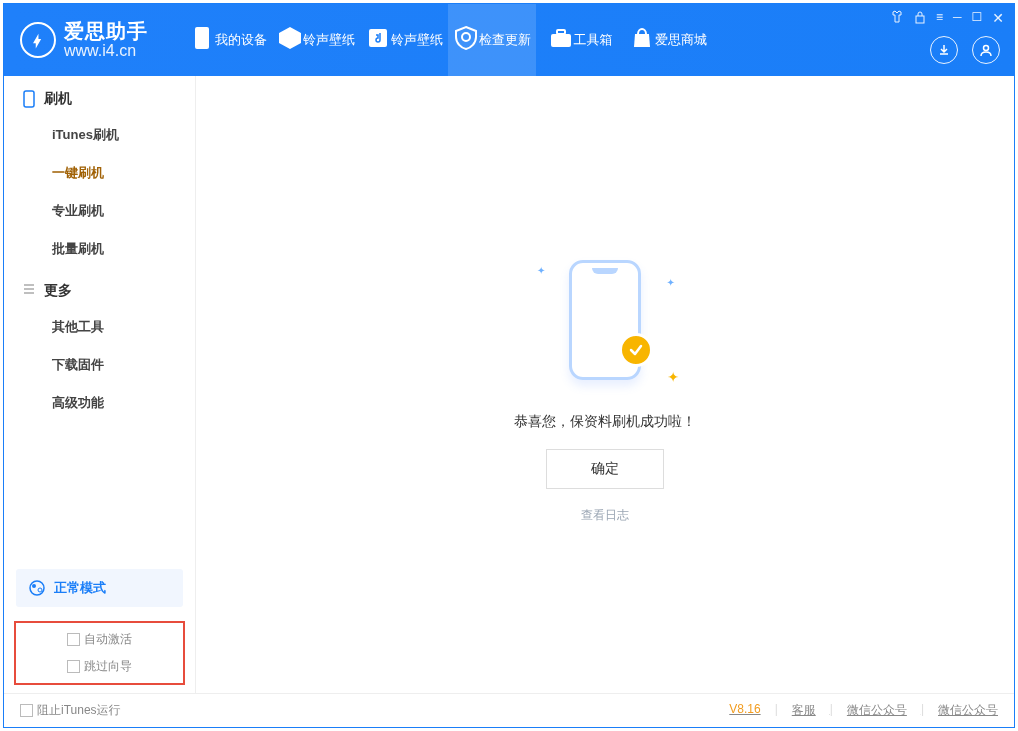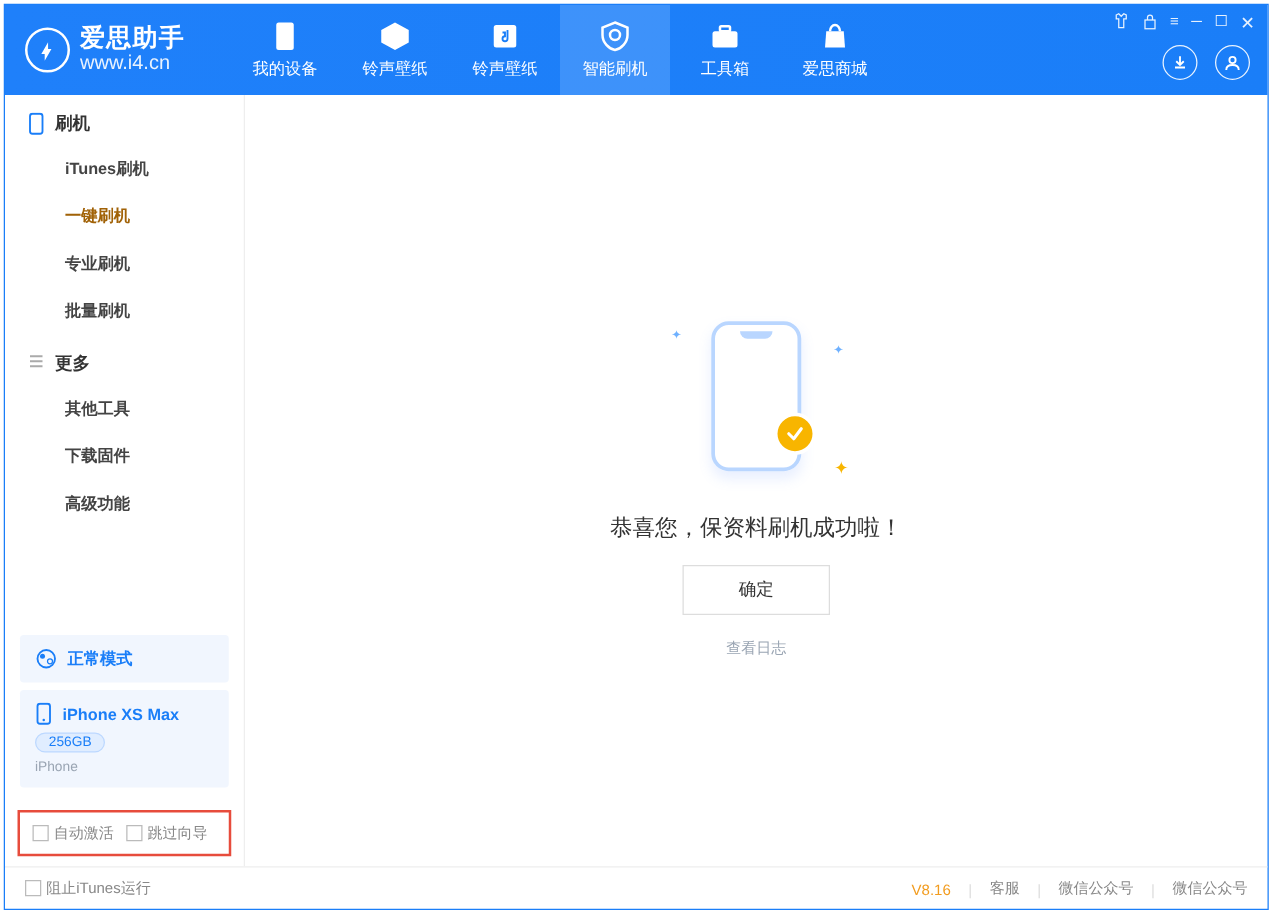--- a/index.html
+++ b/index.html
@@ -6,59 +6,59 @@
 body { font-family: "Microsoft YaHei", Arial, sans-serif; background: #fff; width: 1018px; height: 731px; overflow: hidden; font-size: 13px; color: #333; }
 .window { width: 1012px; height: 725px; margin: 3px; border: 1px solid #1a7ef8; display: flex; flex-direction: column; background: #fff; }
 
 .titlebar { height: 72px; background: linear-gradient(to right, #1f80fa, #1a7ef8); display: flex; align-items: center; padding: 0 12px 0 16px; color: #fff; position: relative; }
 .logo-area { display: flex; align-items: center; margin-right: 36px; }
 .logo-circle { width: 36px; height: 36px; border: 2px solid #fff; border-radius: 50%; display: flex; align-items: center; justify-content: center; font-weight: bold; font-size: 20px; font-style: italic; margin-right: 8px; }
 .logo-text { line-height: 1.1; }
 .logo-main { font-size: 20px; font-weight: bold; letter-spacing: 1px; }
 .logo-sub { font-size: 16px; opacity: 0.9; }
 .nav-tabs { display: flex; height: 100%; }
-.nav-tab { width: 88px; display: flex; flex-direction: column; align-items: center; justify-content: center; cursor: pointer; height: 100%; }
+.nav-tab { width: 88px; display: flex; align-items: center; justify-content: center; cursor: pointer; height: 100%; }
 .nav-tab.active { background: rgba(255,255,255,0.15); }
 .nav-tab .nav-icon { width: 26px; height: 26px; margin-bottom: 4px; display: flex; align-items: center; justify-content: center; }
 .nav-tab-label { font-size: 13px; }
 .win-controls-top { position: absolute; top: 6px; right: 10px; display: flex; gap: 10px; color: #fff; }
 .win-controls-top span { cursor: pointer; font-size: 12px; opacity: 0.9; }
 .win-controls-bottom { position: absolute; bottom: 12px; right: 14px; display: flex; gap: 14px; }
 .circ-btn { width: 28px; height: 28px; border: 1.5px solid rgba(255,255,255,0.9); border-radius: 50%; display: flex; align-items: center; justify-content: center; cursor: pointer; color: #fff; }
 
 .body-area { flex: 1; display: flex; min-height: 0; }
 .sidebar { width: 192px; border-right: 1px solid #eee; display: flex; flex-direction: column; }
 .side-section-head { display: flex; align-items: flex-start; padding: 14px 16px 8px 18px; color: #333; font-weight: bold; font-size: 14px; }
 .side-section-head svg { margin-right: 8px; }
 .side-item { padding: 10px 10px 10px 48px; cursor: pointer; color: #444; font-size: 13px; font-weight: bold; }
 .side-item.active { color: #a16207; }
 .side-spacer { flex: 1; }
 .mode-card { margin: 6px 12px; background: #f1f6fe; border-radius: 3px; padding: 10px 12px; display: flex; align-items: center; color: #1a7ef8; font-size: 13px; font-weight: bold; }
 .device-card { margin: 0 12px 10px 12px; background: #f1f6fe; border-radius: 3px; padding: 10px 12px; }
 .device-name { color: #1a7ef8; font-weight: bold; font-size: 13px; }
 .device-storage { display: inline-block; margin-top: 6px; background: #e0edff; border: 1px solid #bcd8ff; color: #1a7ef8; border-radius: 10px; padding: 1px 10px; font-size: 11px; }
 .device-type { margin-top: 6px; color: #9aa5b3; font-size: 11px; }
-.highlight-box { margin: 8px 10px; border: 2px solid #e74c3c; padding: 8px 10px; display: flex; align-items: center; gap: 10px; font-size: 12px; color: #888; }
+.highlight-box { margin: 8px 10px; border: 2px solid #e74c3c; padding: 8px 10px; display: flex; align-items: center; gap: 10px; font-size: 12px; color: #888; flex-direction: column; }
 .chk { width: 13px; height: 13px; border: 1px solid #bbb; display: inline-block; vertical-align: middle; margin-right: 4px; }
 
 .main { flex: 1; display: flex; flex-direction: column; align-items: center; justify-content: center; gap: 18px; }
 .phone-illus { position: relative; width: 180px; height: 150px; display: flex; align-items: center; justify-content: center; }
 .phone-outline { width: 72px; height: 120px; border: 3px solid #b9d6ff; border-radius: 14px; position: relative; box-shadow: 0 6px 10px rgba(100,150,255,0.15); }
 .phone-outline::before { content: ""; position: absolute; top: 5px; left: 50%; transform: translateX(-50%); width: 26px; height: 6px; background: #b9d6ff; border-radius: 0 0 6px 6px; }
 .check-badge { position: absolute; right: 42px; bottom: 28px; width: 34px; height: 34px; background: #f8b500; border-radius: 50%; display: flex; align-items: center; justify-content: center; border: 3px solid #fff; }
 .sparkle { position: absolute; color: #f8b500; font-size: 10px; }
 .spark1 { left: 22px; top: 20px; color: #6fb1ff; }
 .spark2 { right: 20px; top: 32px; color: #6fb1ff; }
 .spark3 { right: 16px; bottom: 10px; color: #f8b500; font-size: 14px; }
-.success-text { font-size: 18px; color: #333; }
+.success-text { font-size: 14px; color: #333; }
 .confirm-btn { border: 1px solid #ddd; background: #fff; padding: 10px 44px; font-size: 14px; color: #333; cursor: pointer; }
 .log-link { color: #9aa5b3; font-size: 12px; cursor: pointer; }
 
 .statusbar { height: 34px; border-top: 1px solid #eee; display: flex; align-items: center; padding: 0 16px; font-size: 12px; color: #888; }
-.statusbar .right { margin-left: auto; display: flex; align-items: flex-end; gap: 14px; }
+.statusbar .right { margin-left: auto; display: flex; align-items: flex-start; gap: 14px; text-decoration: underline; }
 .divider { color: #ddd; }
 .version { color: #f29c1f; }
 
 svg { display: block; }
 </style>
 </head>
 <body>
 
 <div class="window">
 
@@ -100,21 +100,21 @@
           </span>
         <span class="nav-tab-label">铃声壁纸</span>
       </div>
       <div class="nav-tab active">
         <span class="nav-icon">
             <svg width="26" height="26" viewBox="0 0 26 26">
               <path d="M13 2 L23 6 L23 12 C23 18 18 23 13 24 C8 23 3 18 3 12 L3 6 Z" fill="none" stroke="#fff" stroke-width="2"></path>
               <circle cx="13" cy="12" r="4" fill="none" stroke="#fff" stroke-width="2"></circle>
             </svg>
           </span>
-        <span class="nav-tab-label">智能刷机</span>
+        <span class="nav-tab-label">检查更新</span>
       </div>
       <div class="nav-tab">
         <span class="nav-icon">
             <svg width="26" height="24" viewBox="0 0 26 24">
               <rect x="3" y="8" width="20" height="13" rx="2" fill="#fff"></rect>
               <rect x="9" y="4" width="8" height="4" rx="1" fill="none" stroke="#fff" stroke-width="2"></rect>
             </svg>
           </span>
         <span class="nav-tab-label">工具箱</span>
       </div>
@@ -185,31 +185,20 @@
 
       <div class="side-spacer"></div>
 
       <div class="mode-card">
         <svg width="18" height="18" viewBox="0 0 18 18">
             <circle cx="9" cy="9" r="7" fill="none" stroke="#1a7ef8" stroke-width="1.5"></circle>
             <circle cx="6" cy="7" r="2" fill="#1a7ef8"></circle>
             <circle cx="12" cy="11" r="2" fill="none" stroke="#1a7ef8"></circle>
           </svg>
         <span style="margin-left:8px">正常模式</span>
-      </div>
-      <div class="device-card">
-        <div style="display:flex;align-items:center;gap:8px">
-          <svg width="14" height="18" viewBox="0 0 14 18">
-              <rect x="2" y="1" width="10" height="16" rx="2" fill="none" stroke="#1a7ef8" stroke-width="1.5"></rect>
-              <circle cx="7" cy="14" r="1" fill="#1a7ef8"></circle>
-            </svg>
-          <span class="device-name">iPhone XS Max</span>
-        </div>
-        <span class="device-storage">256GB</span>
-        <div class="device-type">iPhone</div>
       </div>
       <div class="highlight-box">
         <label><span class="chk"></span><span>自动激活</span></label>
         <label><span class="chk"></span><span>跳过向导</span></label>
       </div>
     </div>
 
     <div class="main">
       <div class="phone-illus">
         <span class="sparkle spark1">✦</span>

